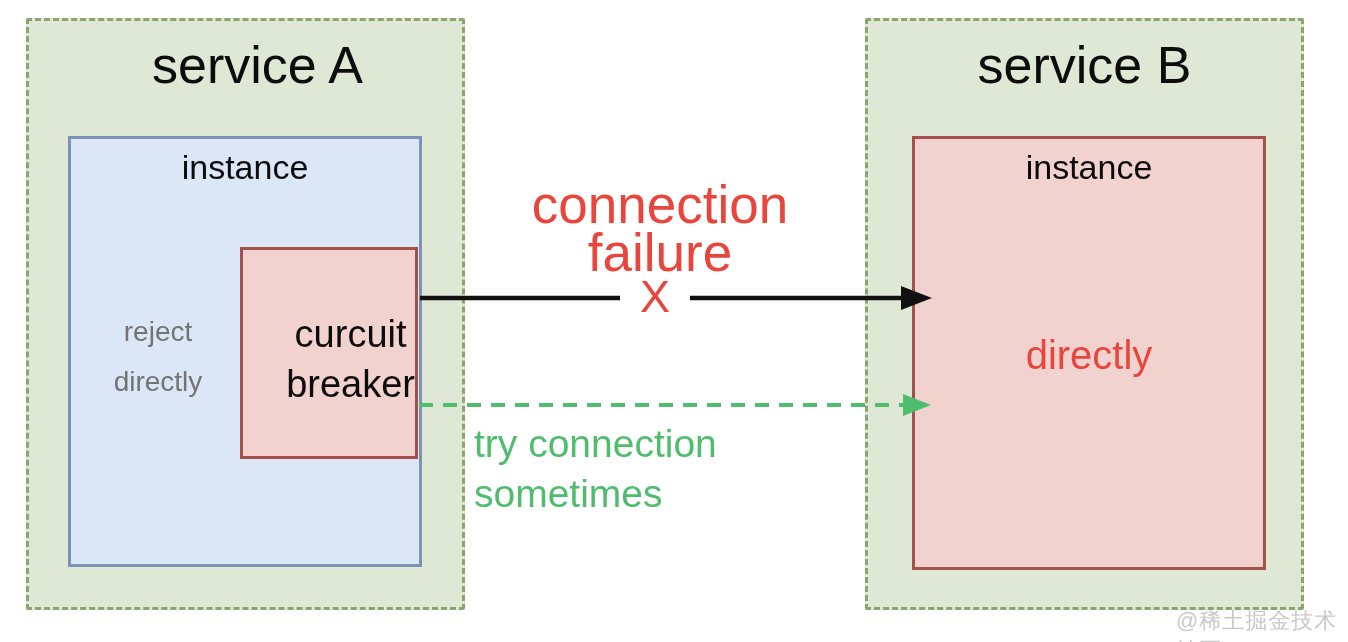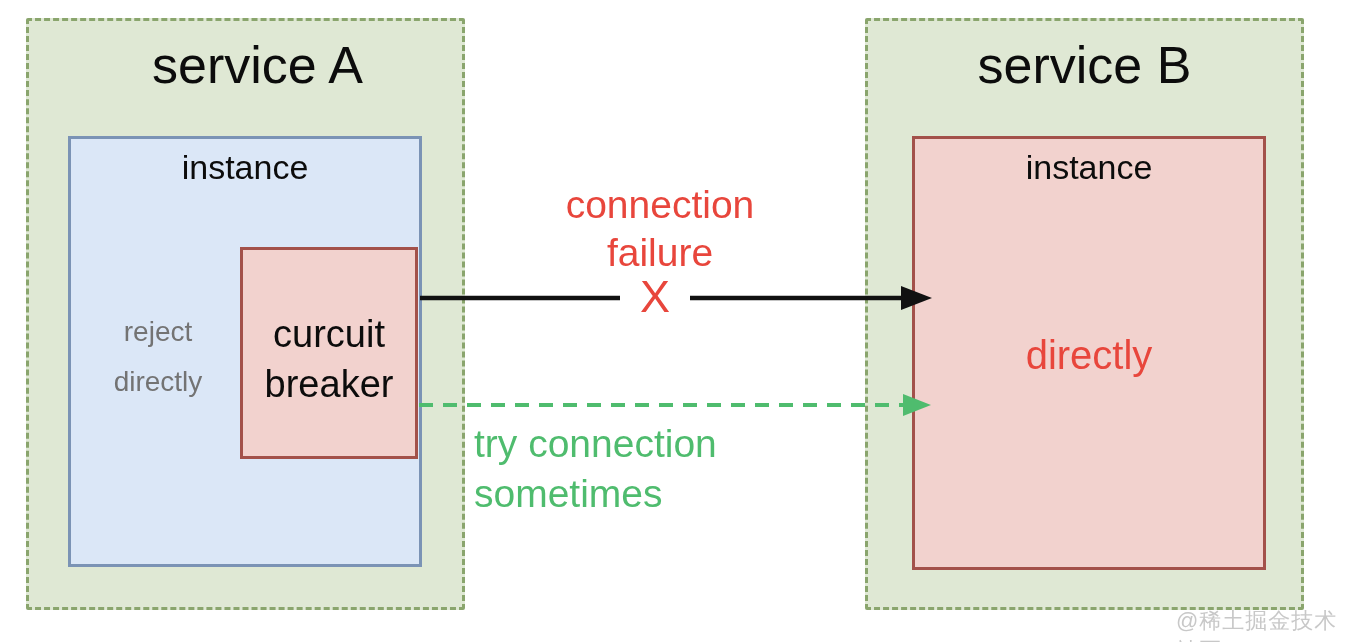--- a/index.html
+++ b/index.html
@@ -67,21 +67,21 @@
   .breaker-box {
     position: absolute;
     left: 169px;
     top: 108px;
     width: 178px;
     height: 212px;
     background: #f2d2ce;
     border: 3px solid #a3514a;
     display: flex;
     align-items: center;
-    justify-content: center;
+    justify-content: flex-end;
     padding-top: 12px;
   }
   .breaker-label {
     font-size: 38px;
     line-height: 50px;
     text-align: center;
     color: #0c0c0c;
   }
 
   .reject-label {
@@ -105,21 +105,21 @@
     color: #e8463c;
   }
 
   
   .failure-label {
     position: absolute;
     left: 470px;
     top: 181px;
     width: 380px;
     text-align: center;
-    font-size: 39px;
+    font-size: 53px;
     line-height: 48px;
     color: #e8463c;
   }
   .x-mark {
     position: absolute;
     left: 620px;
     top: 274px;
     width: 70px;
     text-align: center;
     font-size: 45px;

